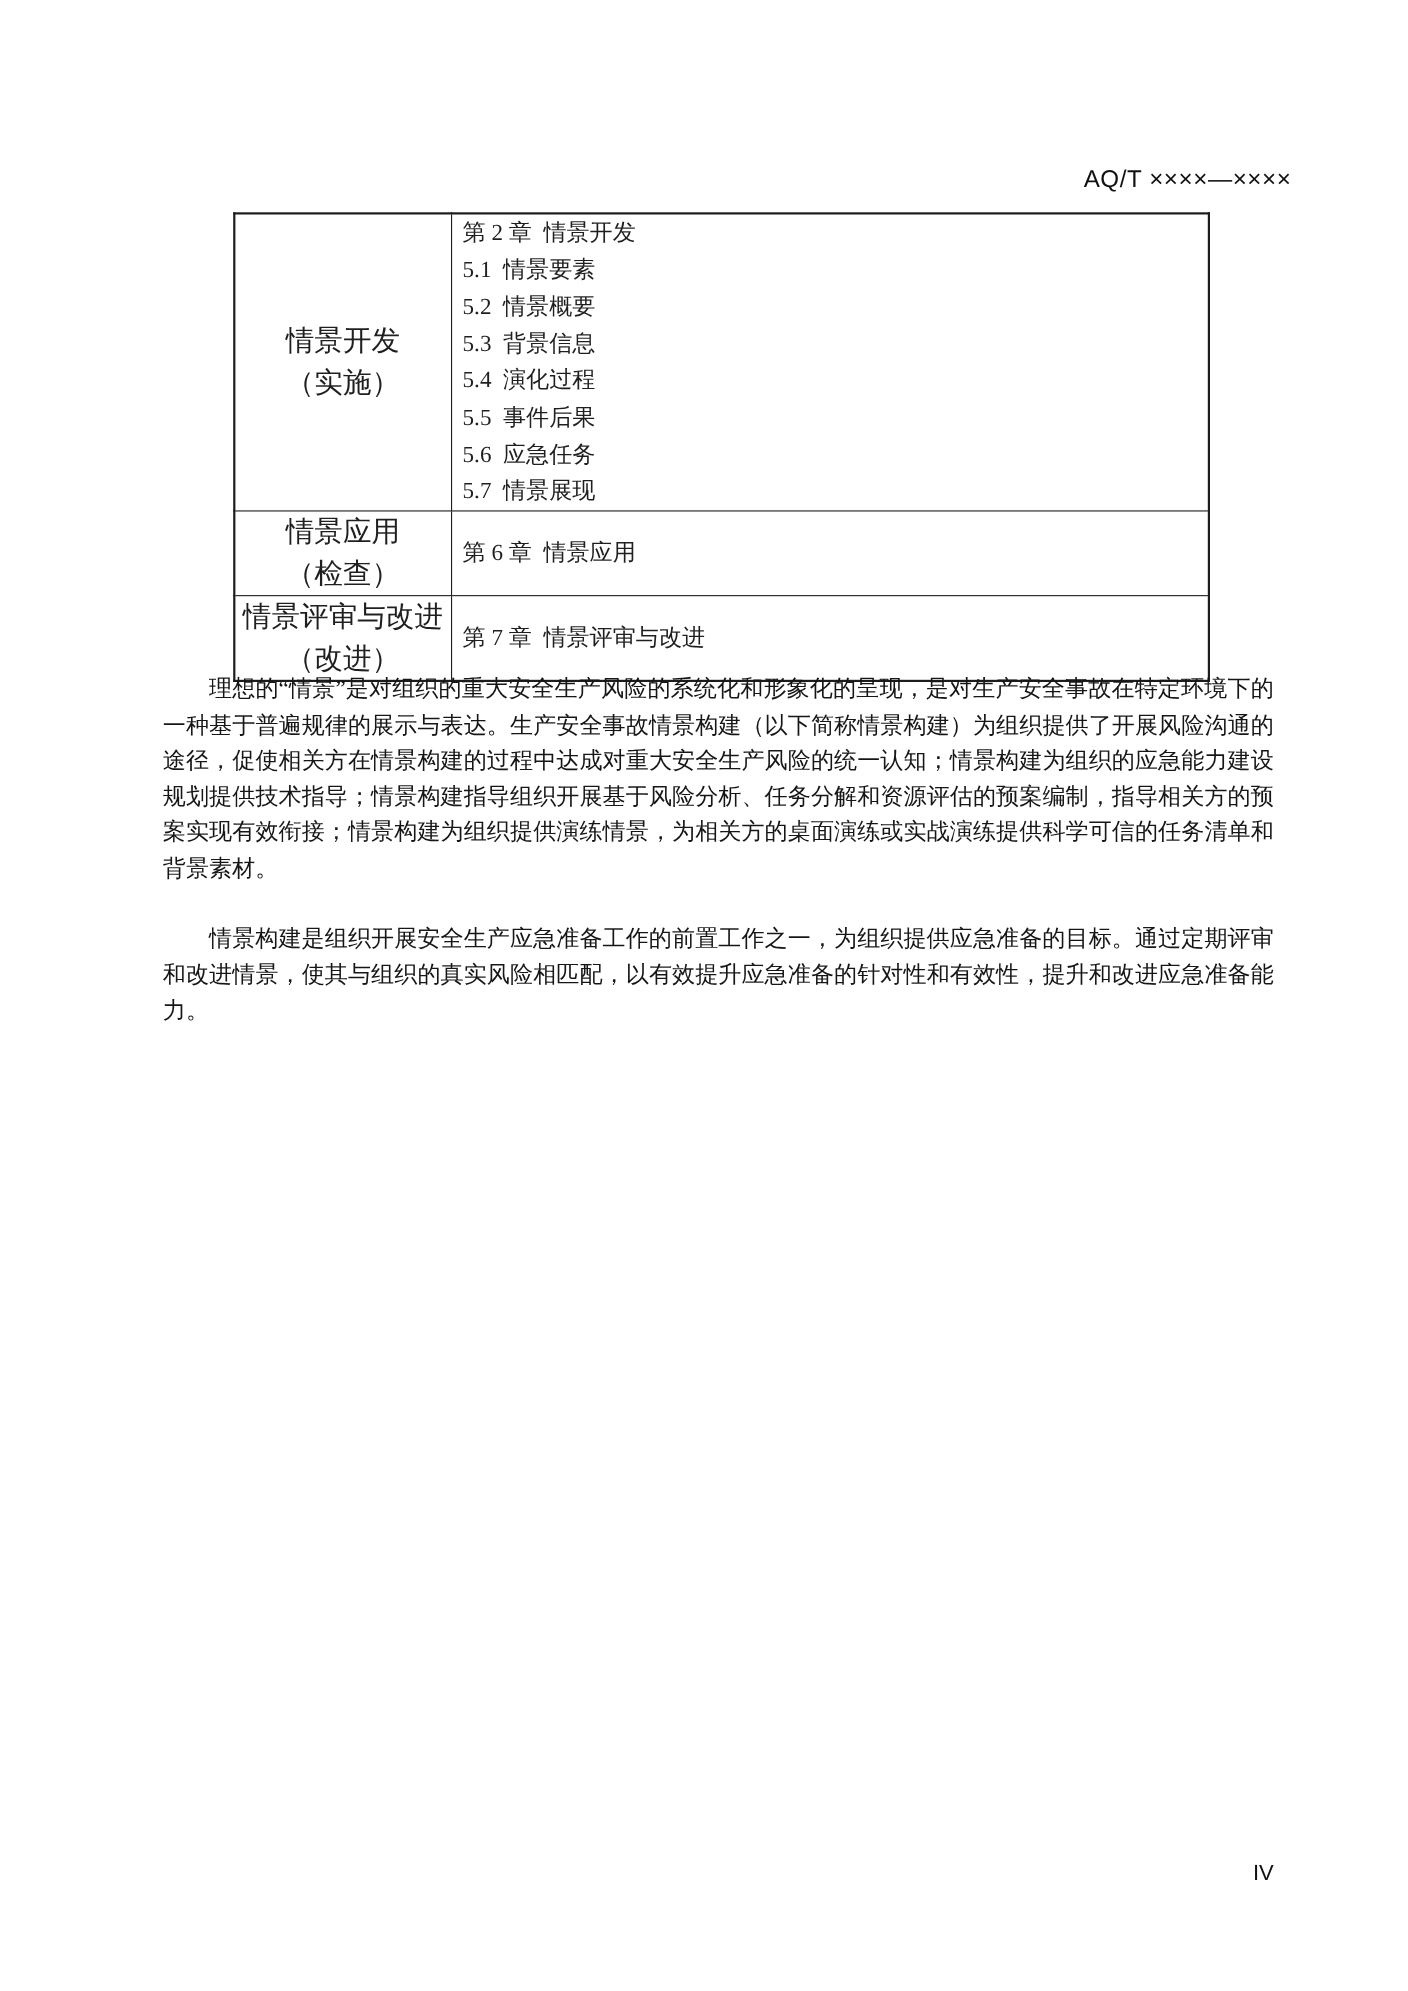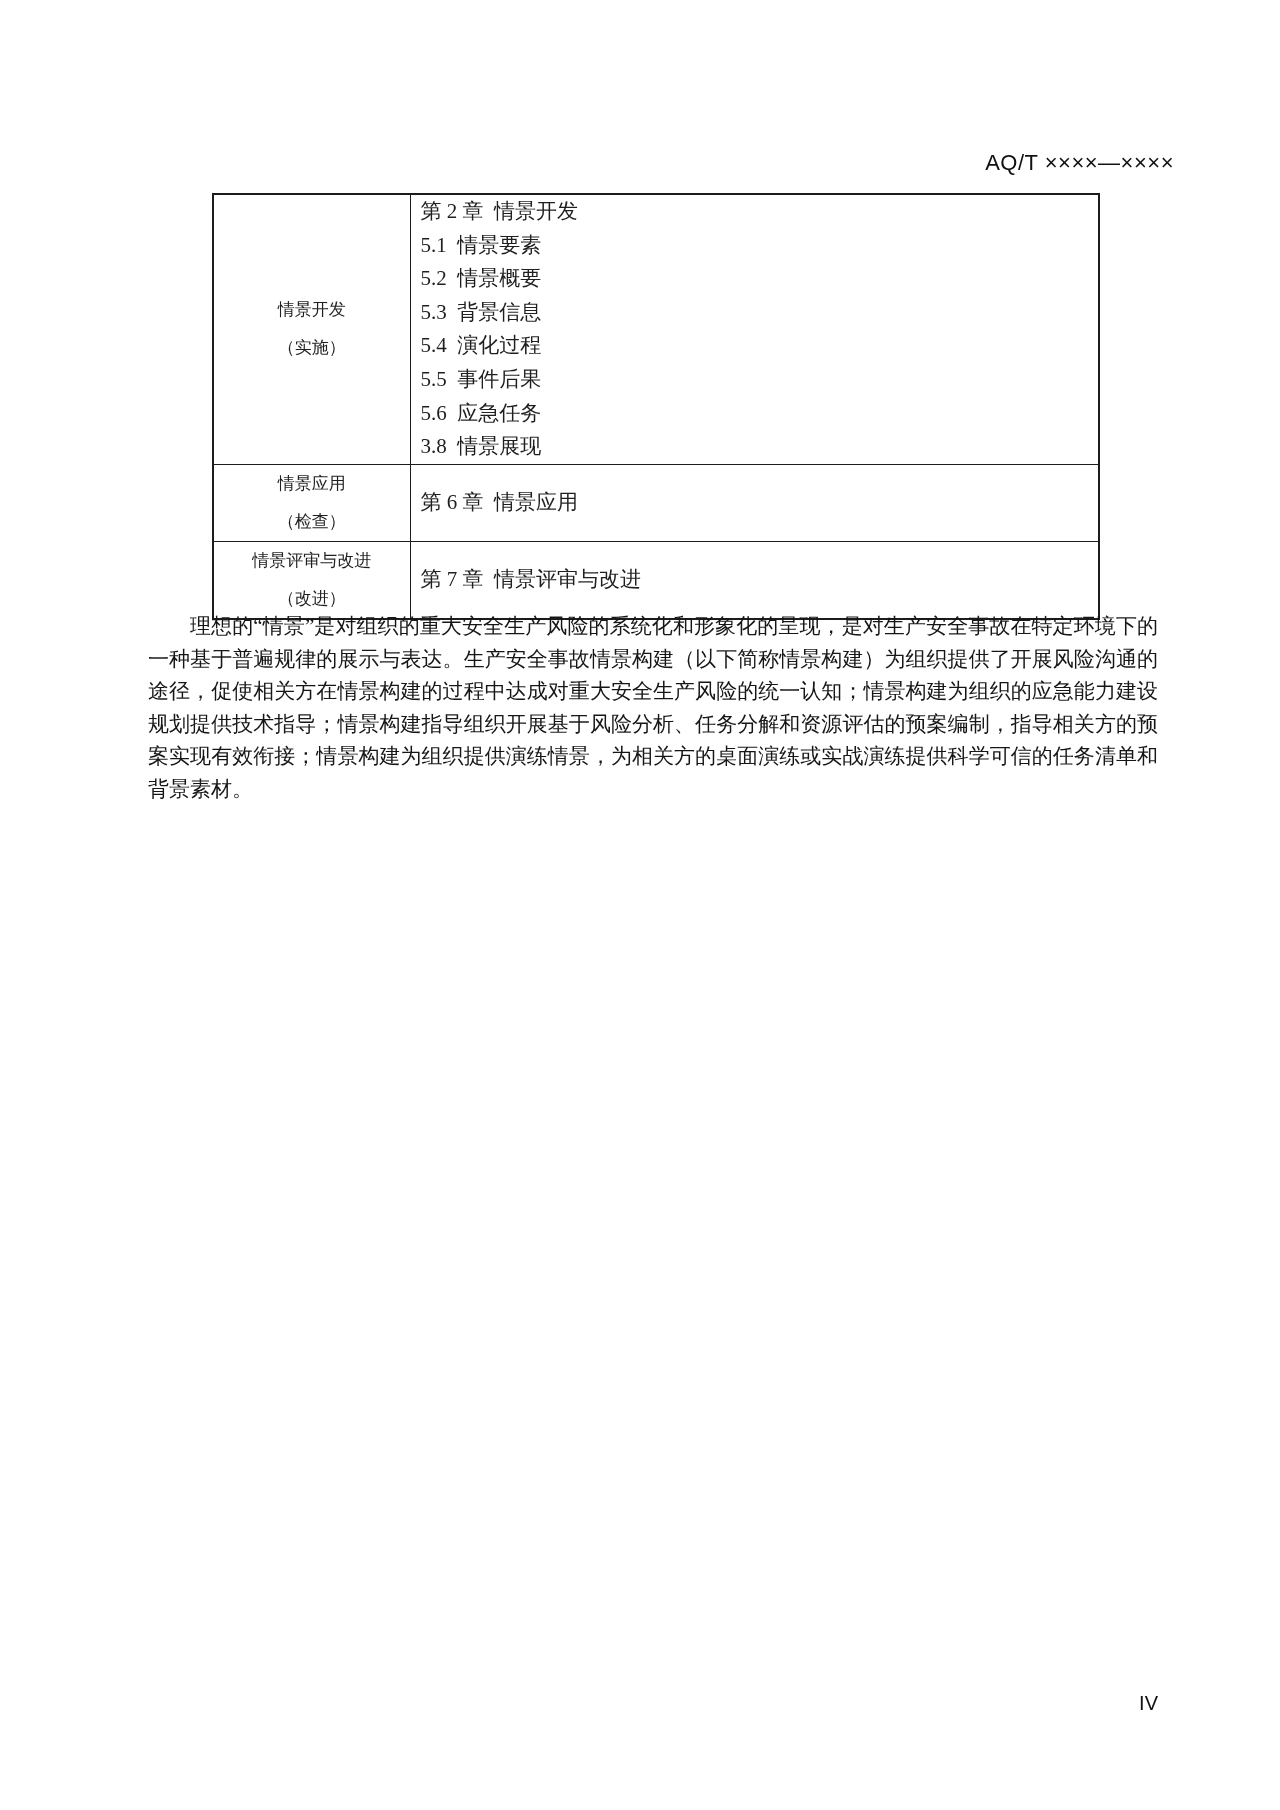--- a/index.html
+++ b/index.html
@@ -34,21 +34,21 @@
   }
   table.stage-table, table.stage-table td {
     border: 1px solid #1c1c1c;
   }
   table.stage-table { border: 2px solid #1c1c1c; }
 
   td.stage-cell {
     width: 197px;
     text-align: center;
     vertical-align: middle;
-    font-size: 17px;
+    font-size: 26px;
     line-height: 38px;
     color: #1f1f1f;
   }
   td.chapter-cell {
     vertical-align: middle;
     font-size: 21px;
     color: #1f1f1f;
     padding-left: 10px;
   }
   tr.row-dev  { height: 270px; }
@@ -100,21 +100,21 @@
         <div>（实施）</div>
       </td>
       <td class="chapter-cell">
         <div class="chapter-line">第 2 章  情景开发</div>
         <div class="chapter-line">5.1  情景要素</div>
         <div class="chapter-line">5.2  情景概要</div>
         <div class="chapter-line">5.3  背景信息</div>
         <div class="chapter-line">5.4  演化过程</div>
         <div class="chapter-line">5.5  事件后果</div>
         <div class="chapter-line">5.6  应急任务</div>
-        <div class="chapter-line">3.8  情景展现</div>
+        <div class="chapter-line">5.7  情景展现</div>
       </td>
     </tr>
     <tr class="row-app">
       <td class="stage-cell">
         <div>情景应用</div>
         <div>（检查）</div>
       </td>
       <td class="chapter-cell">
         <div class="chapter-line">第 6 章  情景应用</div>
       </td>
@@ -126,15 +126,16 @@
       </td>
       <td class="chapter-cell">
         <div class="chapter-line">第 7 章  情景评审与改进</div>
       </td>
     </tr>
   </tbody>
 </table>
 
 <div class="body-text">
   <p>理想的“情景”是对组织的重大安全生产风险的系统化和形象化的呈现，是对生产安全事故在特定环境下的一种基于普遍规律的展示与表达。生产安全事故情景构建（以下简称情景构建）为组织提供了开展风险沟通的途径，促使相关方在情景构建的过程中达成对重大安全生产风险的统一认知；情景构建为组织的应急能力建设规划提供技术指导；情景构建指导组织开展基于风险分析、任务分解和资源评估的预案编制，指导相关方的预案实现有效衔接；情景构建为组织提供演练情景，为相关方的桌面演练或实战演练提供科学可信的任务清单和背景素材。</p>
+  <p>情景构建是组织开展安全生产应急准备工作的前置工作之一，为组织提供应急准备的目标。通过定期评审和改进情景，使其与组织的真实风险相匹配，以有效提升应急准备的针对性和有效性，提升和改进应急准备能力。</p>
 </div>
 
 <div class="page-number">IV</div>
 
 </body></html>

